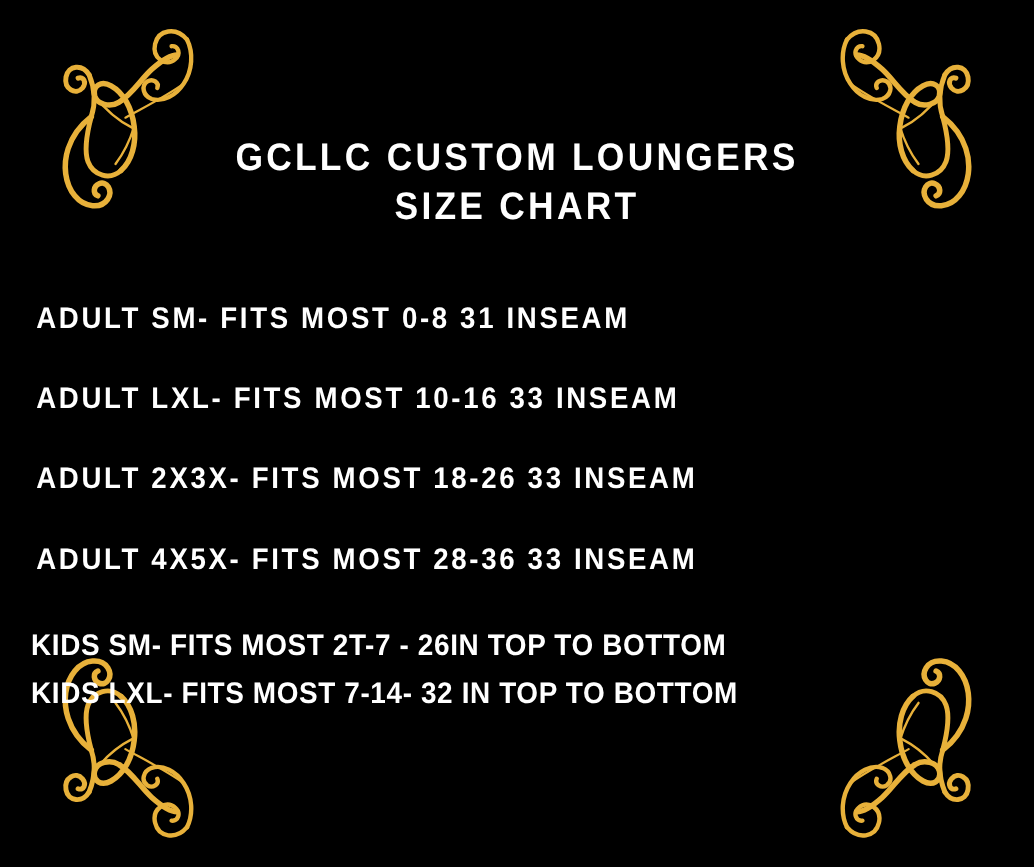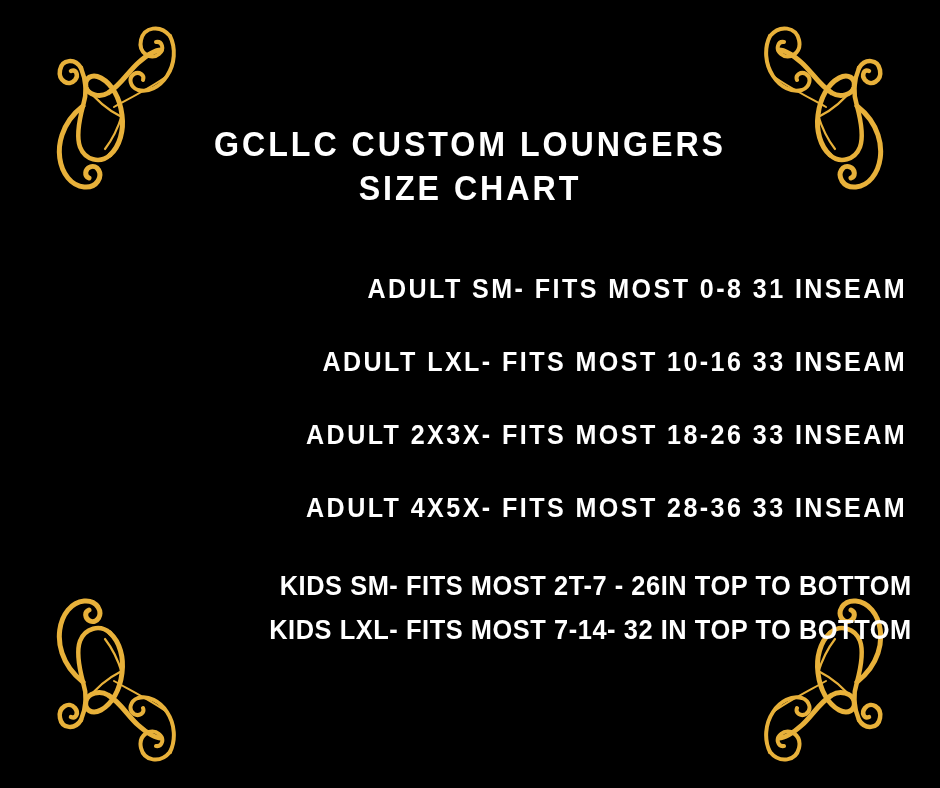--- a/index.html
+++ b/index.html
@@ -50,21 +50,21 @@
     transform: scaleX(0.92);
     white-space: nowrap;
   }
 
   
   #size-list {
     position: absolute;
     left: 0;
     right: 0;
     top: 272px;
-    text-align: right;
+    text-align: left;
   }
   .size-line {
     color: #ffffff;
     font-weight: 700;
     text-transform: uppercase;
     white-space: nowrap;
   }
   .size-line.adult {
     font-size: 27px;
     line-height: 34px;

